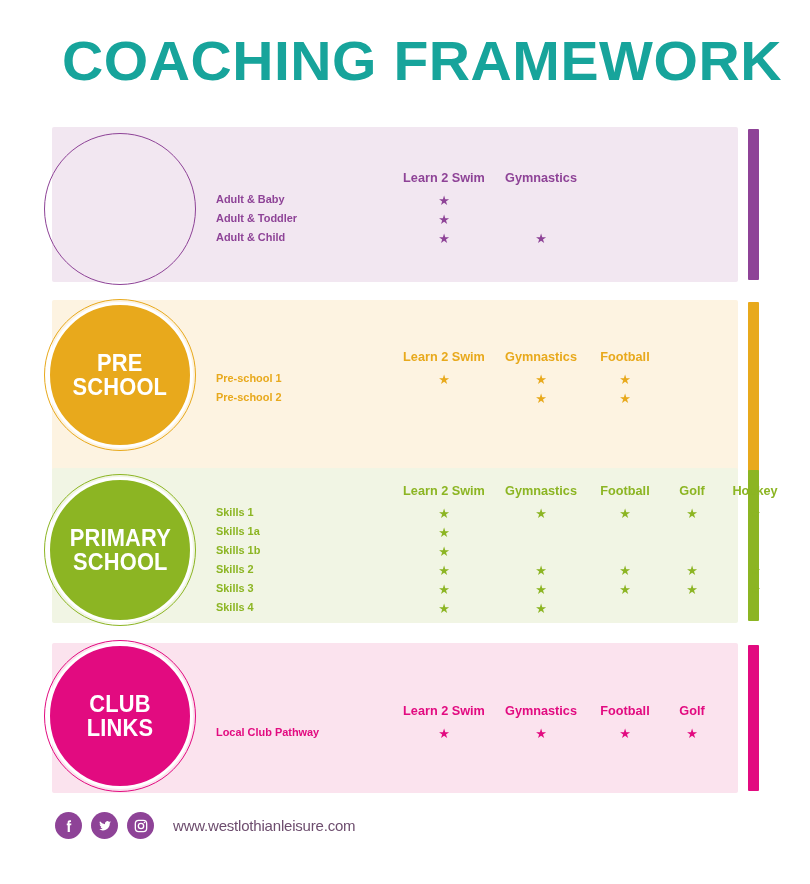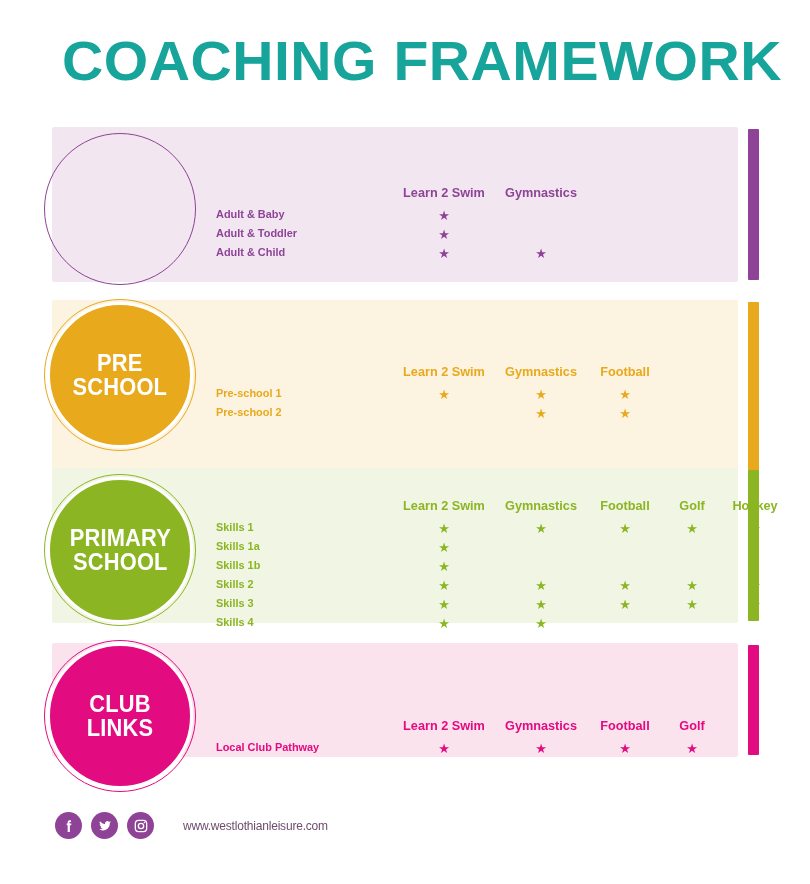--- a/index.html
+++ b/index.html
@@ -74,21 +74,21 @@
     font-size:23px;
     line-height:24px;
     text-align:center;
     letter-spacing:0.2px;
     transform:scaleX(0.95);
   }
 
   
   .matrix{
     position:absolute;
-    top:15px;left:0;
+    top:0;left:0;
     width:686px;height:100%;
     z-index:3;
   }
   .colhead{
     position:absolute;
     font-weight:bold;
     font-size:13.5px;
     white-space:nowrap;
     transform:scaleX(0.94);
     transform-origin:center center;
@@ -120,22 +120,22 @@
     align-items:center;
     gap:9px;
   }
   .soc{
     width:27px;height:27px;
     border-radius:50%;
     background:#8E4397;
     display:flex;align-items:center;justify-content:center;
   }
   .url{
-    margin-left:20px;
-    font-size:12px;
+    margin-left:10px;
+    font-size:15px;
     color:#6d4d6e;
     letter-spacing:-0.2px;
   }
 </style>
 </head>
 <body>
 
 <div class="title">COACHING FRAMEWORK</div>
 
 <div id="sections-root">
@@ -214,21 +214,21 @@
         <div class="star" style="left: 392px; top: 114.5px; color: rgb(140, 181, 35);">★</div>
         <div class="star" style="left: 489px; top: 114.5px; color: rgb(140, 181, 35);">★</div>
         <div class="star" style="left: 573px; top: 114.5px; color: rgb(140, 181, 35);">★</div>
         <div class="star" style="left: 640px; top: 114.5px; color: rgb(140, 181, 35);">★</div>
         <div class="star" style="left: 703px; top: 114.5px; color: rgb(140, 181, 35);">★</div>
         <div class="rowlabel" style="top: 132.5px; color: rgb(140, 181, 35);">Skills 4</div>
         <div class="star" style="left: 392px; top: 133.5px; color: rgb(140, 181, 35);">★</div>
         <div class="star" style="left: 489px; top: 133.5px; color: rgb(140, 181, 35);">★</div>
       </div>
     </div>
-    <div class="band" style="top: 643px; height: 114px; padding-left: 48px;">
+    <div class="band" style="top: 643px; height: 150px; padding-left: 48px;">
       <div class="panel" style="background: rgb(251, 227, 238);"></div>
       <div class="accent" style="background: rgb(226, 11, 128);"></div>
       <div class="badge-ring" style="top: -3px; border-color: rgb(226, 11, 128);"></div>
       <div class="badge" style="top: 0px; background: rgb(226, 11, 128);">
         <div class="badge-label">
           <div>CLUB</div>
           <div>LINKS</div>
         </div>
       </div>
       <div class="matrix">

